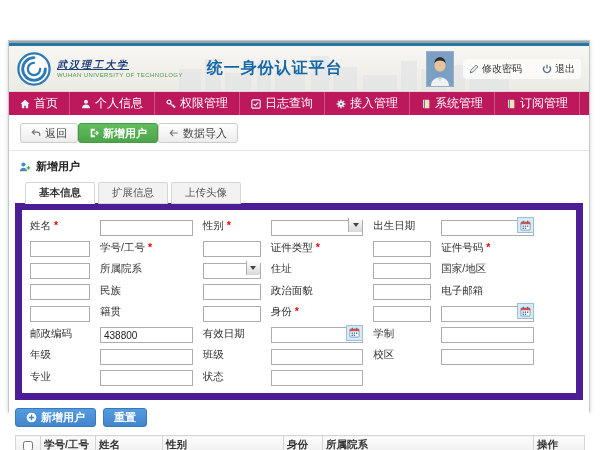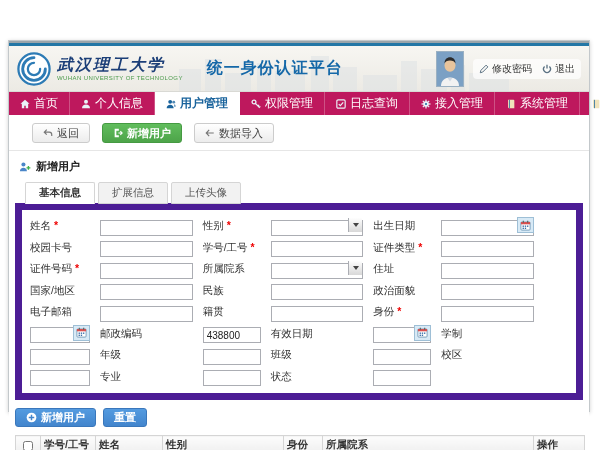--- a/index.html
+++ b/index.html
@@ -4,38 +4,38 @@
 <style>
   html,body{margin:0;padding:0;}
   body{width:600px;height:450px;background:#fff;font-family:"Liberation Sans","DejaVu Sans",sans-serif;position:relative;overflow:hidden;}
   .page{position:absolute;left:8px;top:40px;width:582px;height:372px;background:#fff;border:1px solid #c3c8cb;box-shadow:0 1px 4px rgba(0,0,0,.18);box-sizing:border-box;}
   .topline{height:5px;background:linear-gradient(#9aa5ab 0 2px,#2377a6 2px 100%);}
   
   .hdr{height:46px;background:linear-gradient(#f7f6f2,#eceae4);position:relative;display:flex;align-items:center;padding:0 8px;box-sizing:border-box;border-bottom:1px solid #d9d9d4;}
   .skyline{position:absolute;right:80px;bottom:0;opacity:.55;pointer-events:none;}
   .logo{width:34px;height:34px;flex:0 0 auto;z-index:1;}
   .titles{margin-left:6px;z-index:1;line-height:1;}
-  .cn{font-size:16px;font-weight:bold;font-style:italic;color:#1c3f78;letter-spacing:2px;}
+  .cn{font-size:10px;font-weight:bold;font-style:italic;color:#1c3f78;letter-spacing:2px;text-decoration:underline;}
   .en{font-size:6px;color:#4a9a4a;letter-spacing:.4px;margin-top:2px;white-space:nowrap;}
   .platform{font-size:16px;font-weight:bold;color:#1568a8;margin-left:24px;z-index:1;letter-spacing:1px;}
   .hdr-right{position:absolute;right:8px;top:0;height:46px;display:flex;align-items:center;gap:9px;z-index:2;}
   .avatar{width:26px;height:34px;border:1px solid #9ab0c2;background:#7ba0c4;overflow:hidden;flex:0 0 auto;cursor:pointer;}
-  .hlinks{display:flex;align-items:flex-start;gap:10px;background:rgba(255,255,255,.7);border-radius:4px;padding:3px 6px;}
+  .hlinks{display:flex;align-items:flex-start;gap:20px;background:rgba(255,255,255,.7);border-radius:4px;padding:3px 6px;}
   .hlink{display:inline-flex;align-items:center;gap:3px;font-size:10px;color:#333;cursor:pointer;text-decoration:none;}
   .hlink .ic{color:#5b7183;display:inline-flex;}
   
   .nav{height:23px;background:#be185d;display:flex;font-size:12px;}
   .nav-item{display:flex;align-items:center;gap:4px;padding:0 11px;color:#fff;border-right:1px solid rgba(255,255,255,.25);cursor:pointer;white-space:nowrap;}
   .nav-item .ic{display:inline-flex;color:#eaf2f8;}
   .nav-item.active{background:#fff;color:#19639c;font-weight:bold;}
   .nav-item.active .ic{color:#19639c;}
   .nav-item .book{color:#f0e3bb;}
   
   .content{background:#fff;padding-bottom:6px;}
-  .btnbar{padding:8px 23px 7px;border-bottom:1px solid #e6e6e6;display:flex;gap:12px;}
+  .btnbar{padding:8px 11px 7px;border-bottom:1px solid #e6e6e6;display:flex;gap:0;}
   .btn{display:inline-flex;align-items:center;gap:4px;font-size:11px;padding:0 10px;height:20px;border-radius:3px;cursor:pointer;font-family:inherit;}
   .btn .ic{display:inline-flex;}
   .btn.light{background:linear-gradient(#ffffff,#ececec);border:1px solid #ccc;color:#444;}
   .btn.light .ic{color:#777;}
   .btn.green{background:linear-gradient(#61bd5d,#4da449);border:1px solid #459a42;color:#fff;font-weight:bold;}
   .btn.blue{background:linear-gradient(#549be0,#4285cd);border:1px solid #3a77bb;color:#fff;}
   .sect{padding:8px 10px 5px;display:flex;align-items:center;gap:5px;}
   .sect .ic{display:inline-flex;}
   .sect-t{font-size:11px;font-weight:bold;color:#222;}
   .tabs{display:flex;margin:3px 6px -1px;position:relative;z-index:2;padding-left:10px;}
@@ -140,31 +140,20 @@
       </div>
       <div class="nav-item">
         <span class="ic">
           <svg viewBox="0 0 12 12" width="10" height="10">
             <circle cx="6" cy="3.4" r="2.4" fill="currentColor"></circle>
             <path d="M1.2 11c0-2.8 2.1-4.3 4.8-4.3s4.8 1.5 4.8 4.3z" fill="currentColor"></path>
           </svg>
         </span>
         <span>个人信息</span>
       </div>
-      <div class="nav-item active">
-        <span class="ic">
-          <svg viewBox="0 0 12 12" width="10" height="10">
-            <circle cx="5" cy="3.4" r="2.3" fill="currentColor"></circle>
-            <path d="M.8 11c0-2.7 1.9-4.2 4.2-4.2S9.2 8.3 9.2 11z" fill="currentColor"></path>
-            <circle cx="9.3" cy="3.8" r="1.7" fill="currentColor" opacity=".75"></circle>
-            <path d="M9.8 6.4c1.1.4 1.8 1.4 1.8 2.8h-1.8z" fill="currentColor" opacity=".75"></path>
-          </svg>
-        </span>
-        <span>用户管理</span>
-      </div>
       <div class="nav-item">
         <span class="ic">
           <svg viewBox="0 0 12 12" width="10" height="10">
             <circle cx="3.6" cy="3.6" r="2.3" fill="none" stroke="currentColor" stroke-width="1.5"></circle>
             <path d="M5.3 5.3l5.2 5.2M8.4 8.4l1.3-1.3M10 10l1.2-1.2" stroke="currentColor" stroke-width="1.5" fill="none"></path>
           </svg>
         </span>
         <span>权限管理</span>
       </div>
       <div class="nav-item">
@@ -271,21 +260,20 @@
               <rect x="1" y="2.2" width="10" height="2.5" fill="#d94f4f"></rect>
               <rect x="3" y=".8" width="1.3" height="2.4" fill="#666"></rect>
               <rect x="7.7" y=".8" width="1.3" height="2.4" fill="#666"></rect>
               <rect x="2.8" y="6" width="1.5" height="1.5" fill="#3a6ea8"></rect>
               <rect x="5.2" y="6" width="1.5" height="1.5" fill="#3a6ea8"></rect>
               <rect x="7.6" y="6" width="1.5" height="1.5" fill="#3a6ea8"></rect>
               <rect x="2.8" y="8.3" width="1.5" height="1.5" fill="#3a6ea8"></rect>
               <rect x="5.2" y="8.3" width="1.5" height="1.5" fill="#3a6ea8"></rect>
             </svg>
           </span></div>
-        <div class="flabel"><span>校园卡号</span></div>
         <div class="fcell"><input type="text" class="txt" style=""></div>
         <div class="flabel"><span>学号/工号</span><span class="req">*</span></div>
         <div class="fcell"><input type="text" class="txt" style=""></div>
         <div class="flabel"><span>证件类型</span><span class="req">*</span></div>
         <div class="fcell"><input type="text" class="txt" style=""></div>
         <div class="flabel"><span>证件号码</span><span class="req">*</span></div>
         <div class="fcell"><input type="text" class="txt" style=""></div>
         <div class="flabel"><span>所属院系</span></div>
         <div class="fcell"><input type="text" class="txt" style=""><span class="addon selbtn">
             <i class="tri"></i>

